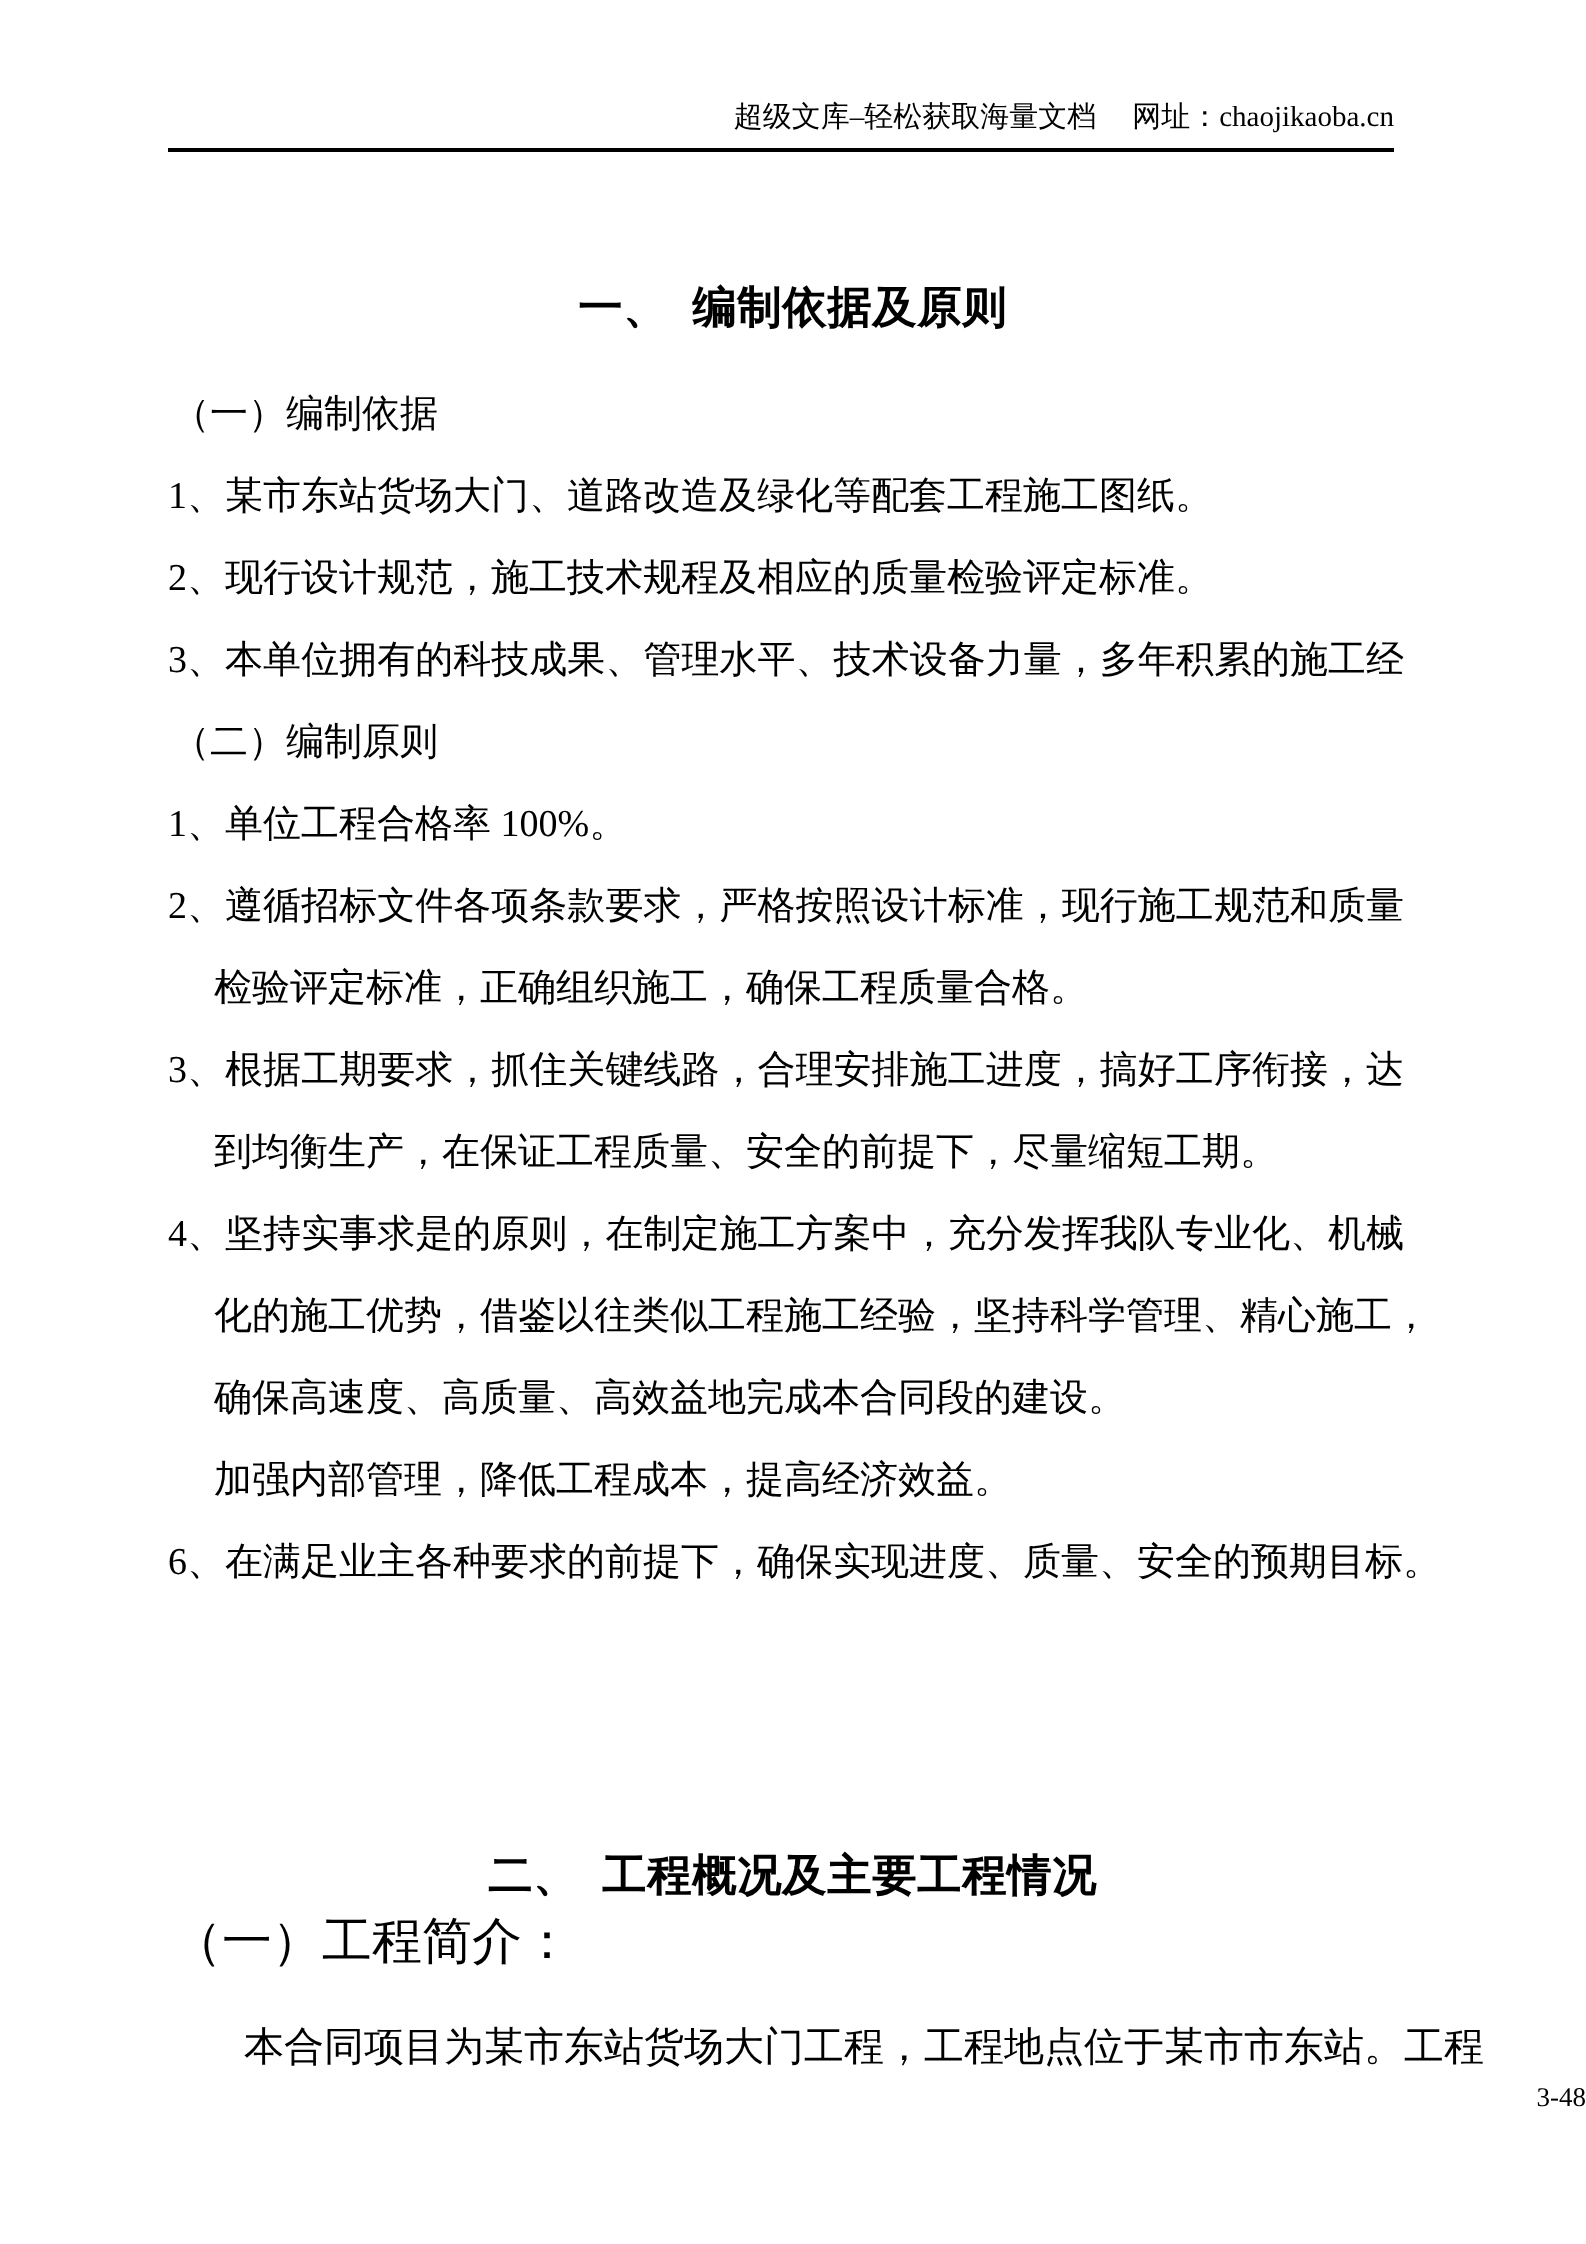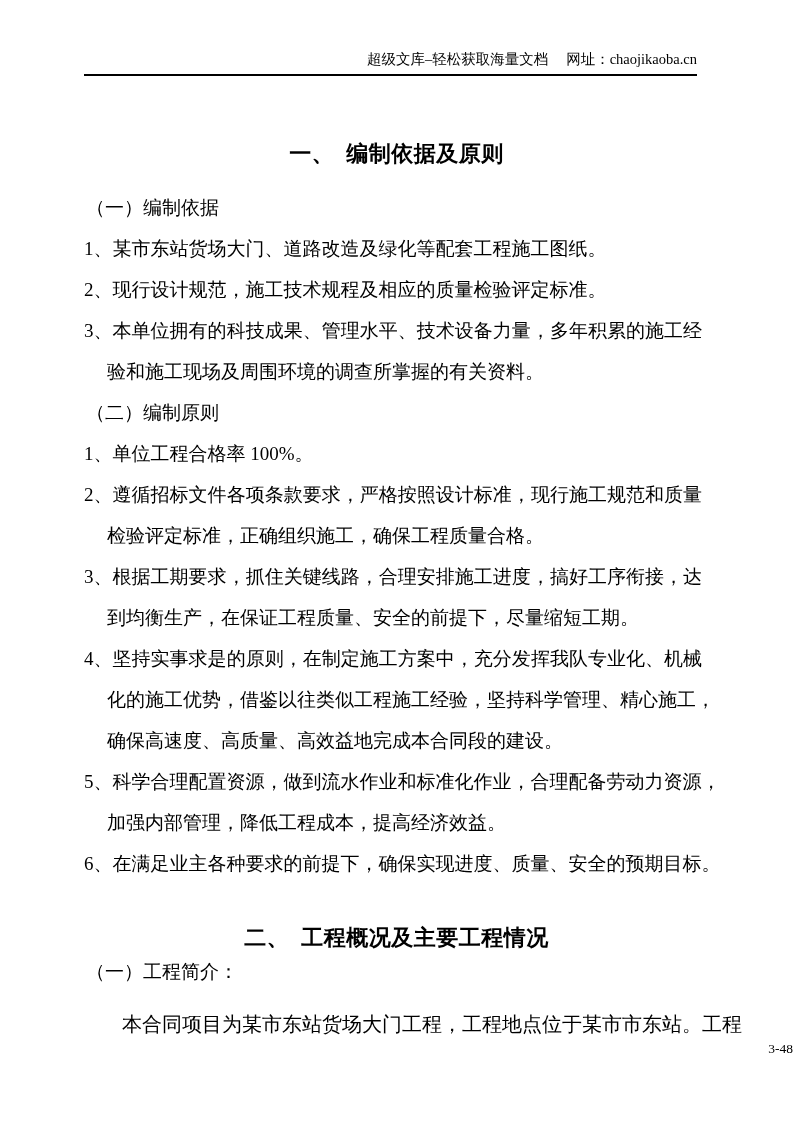--- a/index.html
+++ b/index.html
@@ -70,21 +70,21 @@
   .line.sub  { margin-left: 2px; }
   .line.cont { margin-left: 23px; }
   .line.fill {
     text-align: justify;
     text-align-last: justify;
   }
   .s2-line1 {
     position: absolute;
     top: 951px;
     left: 86px;
-    font-size: 19px;
+    font-size: 25px;
     line-height: 41px;
     white-space: nowrap;
   }
   .s2-line2 {
     position: absolute;
     top: 1004px;
     left: 122px;
     font-size: 20px;
     line-height: 41px;
     white-space: nowrap;
@@ -111,31 +111,29 @@
 
   <div class="sec-heading heading-1">
     <span>一、</span><span class="ht">编制依据及原则</span>
   </div>
 
   <div class="body-block">
     <div class="line sub">（一）编制依据</div>
     <div class="line num">1、某市东站货场大门、道路改造及绿化等配套工程施工图纸。</div>
     <div class="line num">2、现行设计规范，施工技术规程及相应的质量检验评定标准。</div>
     <div class="line num fill">3、本单位拥有的科技成果、管理水平、技术设备力量，多年积累的施工经</div>
-    <div class="line cont">验和施工现场及周围环境的调查所掌握的有关资料。</div>
     <div class="line sub">（二）编制原则</div>
     <div class="line num">1、单位工程合格率 100%。</div>
     <div class="line num fill">2、遵循招标文件各项条款要求，严格按照设计标准，现行施工规范和质量</div>
     <div class="line cont">检验评定标准，正确组织施工，确保工程质量合格。</div>
     <div class="line num fill">3、根据工期要求，抓住关键线路，合理安排施工进度，搞好工序衔接，达</div>
     <div class="line cont">到均衡生产，在保证工程质量、安全的前提下，尽量缩短工期。</div>
     <div class="line num fill">4、坚持实事求是的原则，在制定施工方案中，充分发挥我队专业化、机械</div>
     <div class="line cont fill">化的施工优势，借鉴以往类似工程施工经验，坚持科学管理、精心施工，</div>
     <div class="line cont">确保高速度、高质量、高效益地完成本合同段的建设。</div>
-    <div class="line num fill">5、科学合理配置资源，做到流水作业和标准化作业，合理配备劳动力资源，</div>
     <div class="line cont">加强内部管理，降低工程成本，提高经济效益。</div>
     <div class="line num">6、在满足业主各种要求的前提下，确保实现进度、质量、安全的预期目标。</div>
   </div>
 
   <div class="sec-heading heading-2">
     <span>二、</span><span class="ht">工程概况及主要工程情况</span>
   </div>
 
   <div class="s2-line1">（一）工程简介：</div>
   <div class="s2-line2">本合同项目为某市东站货场大门工程，工程地点位于某市市东站。工程</div>

